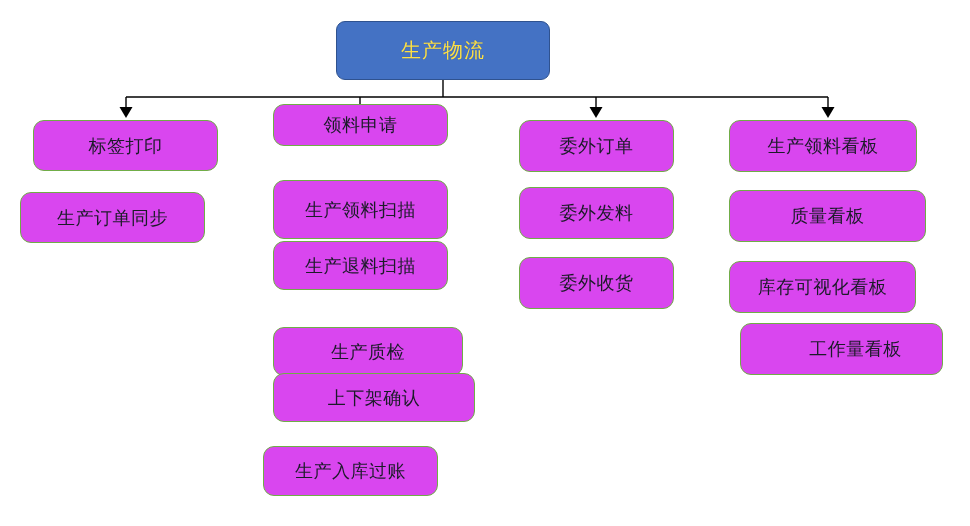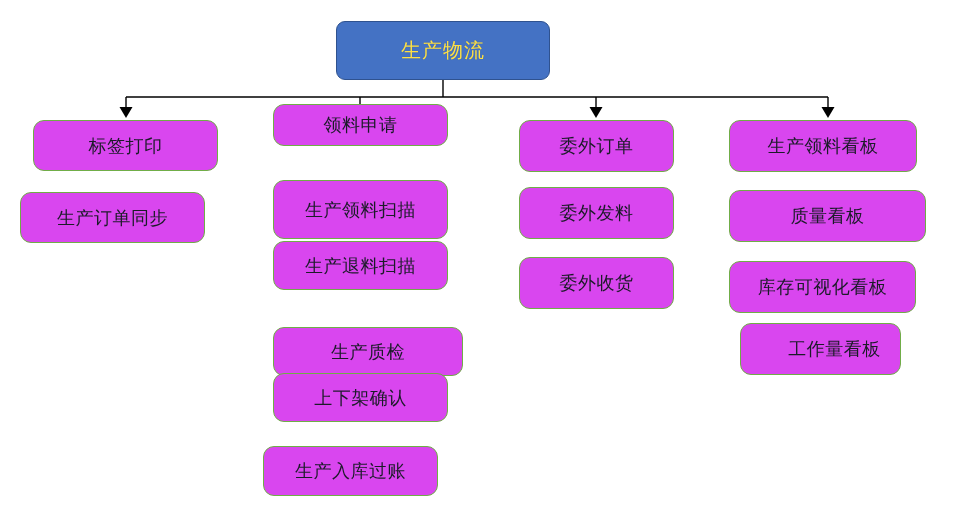--- a/index.html
+++ b/index.html
@@ -92,21 +92,21 @@
       </div>
       <div class="leaf-node" style="left: 273px; top: 180px; width: 175px; height: 59px;">
         <span>生产领料扫描</span>
       </div>
       <div class="leaf-node" style="left: 273px; top: 241px; width: 175px; height: 49px;">
         <span>生产退料扫描</span>
       </div>
       <div class="leaf-node" style="left: 273px; top: 305px; width: 190px; height: 49px; margin-top: 22px;">
         <span>生产质检</span>
       </div>
-      <div class="leaf-node" style="left: 273px; top: 373px; width: 175px; height: 49px;">
+      <div class="leaf-node" style="left: 273px; top: 373px; width: 202px; height: 49px;">
         <span>上下架确认</span>
       </div>
       <div class="leaf-node" style="left: 263px; top: 446px; width: 175px; height: 50px;">
         <span>生产入库过账</span>
       </div>
       <div class="leaf-node" style="left: 519px; top: 120px; width: 155px; height: 52px;">
         <span>委外订单</span>
       </div>
       <div class="leaf-node" style="left: 519px; top: 187px; width: 155px; height: 52px;">
         <span>委外发料</span>
@@ -116,18 +116,18 @@
       </div>
       <div class="leaf-node" style="left: 729px; top: 120px; width: 188px; height: 52px;">
         <span>生产领料看板</span>
       </div>
       <div class="leaf-node" style="left: 729px; top: 190px; width: 197px; height: 52px;">
         <span>质量看板</span>
       </div>
       <div class="leaf-node" style="left: 729px; top: 261px; width: 187px; height: 52px;">
         <span>库存可视化看板</span>
       </div>
-      <div class="leaf-node" style="left: 740px; top: 323px; width: 161px; height: 52px; padding-left: 28px;">
+      <div class="leaf-node" style="left: 740px; top: 323px; width: 203px; height: 52px; padding-left: 28px;">
         <span>工作量看板</span>
       </div>
     </div>
 
 </div>
 
 </body></html>

